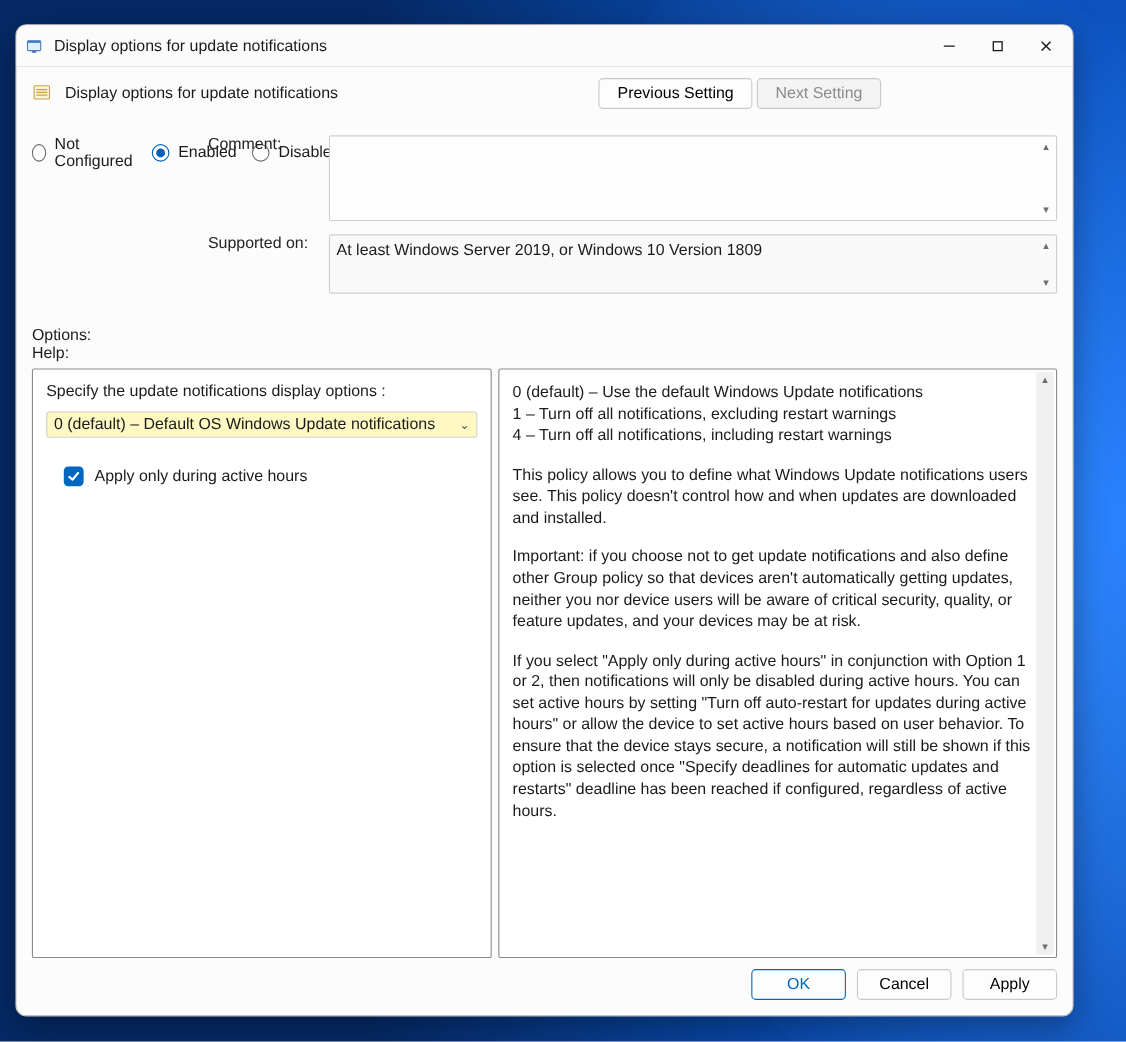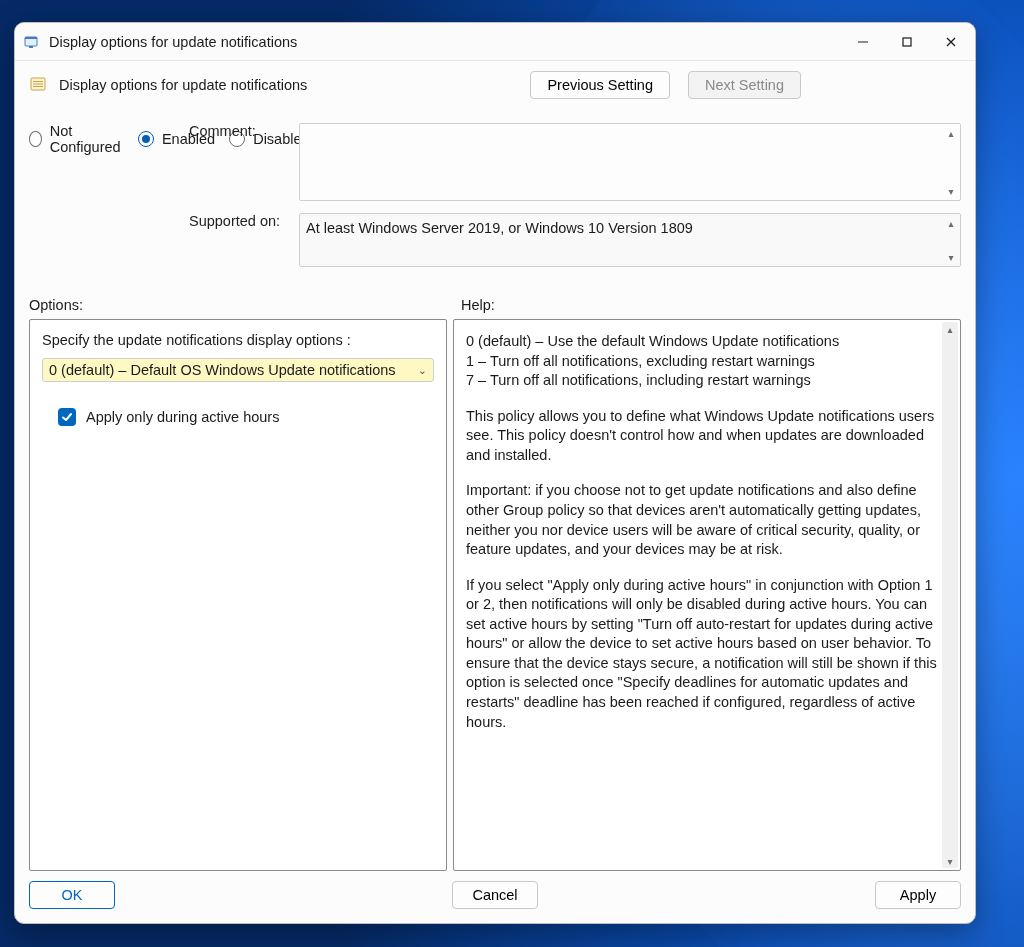--- a/index.html
+++ b/index.html
@@ -56,21 +56,21 @@
   .header-row {
     display: flex; align-items: center;
     padding: 10px 14px 0 14px;
     gap: 10px;
   }
   .gpo-icon {
     width: 20px; height: 20px;
     display: inline-flex; align-items: center; justify-content: center;
   }
   .policy-title { flex: 1; }
-  .nav-buttons { display: flex; gap: 18px; padding-right: 160px;}
+  .nav-buttons { display: flex; gap: 4px; padding-right: 160px;}
   .btn {
     background: #fdfdfd;
     border: 1px solid #c9c9c9;
     border-radius: 4px;
     padding: 5px 16px;
     font-family: inherit;
     font-size: 14.5px;
     cursor: pointer;
   }
   .btn:disabled {
@@ -132,20 +132,21 @@
     display:flex; align-items:center; justify-content:center;
     color:#6d6d6d; font-size:10px;
   }
   .mini-scroll-up { top: 2px; }
   .mini-scroll-down { bottom: 2px; }
 
   .section-labels {
     display: flex;
     padding: 14px 14px 6px 14px;
     gap: 0;
+    flex-direction: column;
   }
   .section-labels .left { width: 432px; }
   .section-labels .right { flex: 1; }
 
   .panes {
     display: flex;
     padding: 0 14px 10px 14px;
     gap: 6px;
     flex: 1; min-height: 0;
   }
@@ -184,21 +185,21 @@
   .cb {
     width:18px; height:18px; border-radius:4px;
     background:#0067c0; display:inline-flex; align-items:center; justify-content:center;
   }
   .cb svg { stroke:#fff; }
 
   .help-content p { margin: 0 0 16px 0; line-height: 1.35; }
   .help-content .tight { margin-bottom: 0; }
 
   .footer {
-    display:flex; justify-content:space-between; gap:10px;
+    display:flex; justify-content:flex-end; gap:10px;
     padding: 0 14px 14px 14px;
   }
   .footer .btn { min-width: 86px; }
 
 </style>
 </head>
 <body>
 
 <div class="desktop">
   <div class="wave"></div>
@@ -302,21 +303,21 @@
               </svg>
           </span>
           <span>Apply only during active hours</span>
         </div>
       </div>
 
       <div class="pane help">
         <div class="help-content">
           <p class="tight">0 (default) – Use the default Windows Update notifications</p>
           <p class="tight">1 – Turn off all notifications, excluding restart warnings</p>
-          <p>7 – Turn off all notifications, including restart warnings</p>
+          <p>4 – Turn off all notifications, including restart warnings</p>
           <p>This policy allows you to define what Windows Update notifications users see. This policy doesn't control how and when updates are downloaded and installed.</p>
           <p>Important: if you choose not to get update notifications and also define other Group policy so that devices aren't automatically getting updates, neither you nor device users will be aware of critical security, quality, or feature updates, and your devices may be at risk.</p>
           <p>If you select "Apply only during active hours" in conjunction with Option 1 or 2, then notifications will only be disabled during active hours. You can set active hours by setting "Turn off auto-restart for updates during active hours" or allow the device to set active hours based on user behavior. To ensure that the device stays secure, a notification will still be shown if this option is selected once "Specify deadlines for automatic updates and restarts" deadline has been reached if configured, regardless of active hours.</p>
         </div>
         <div class="help-scrollbar">
           <div class="arrow">▴</div>
           <div class="track"></div>
           <div class="arrow">▾</div>
         </div>
       </div>

